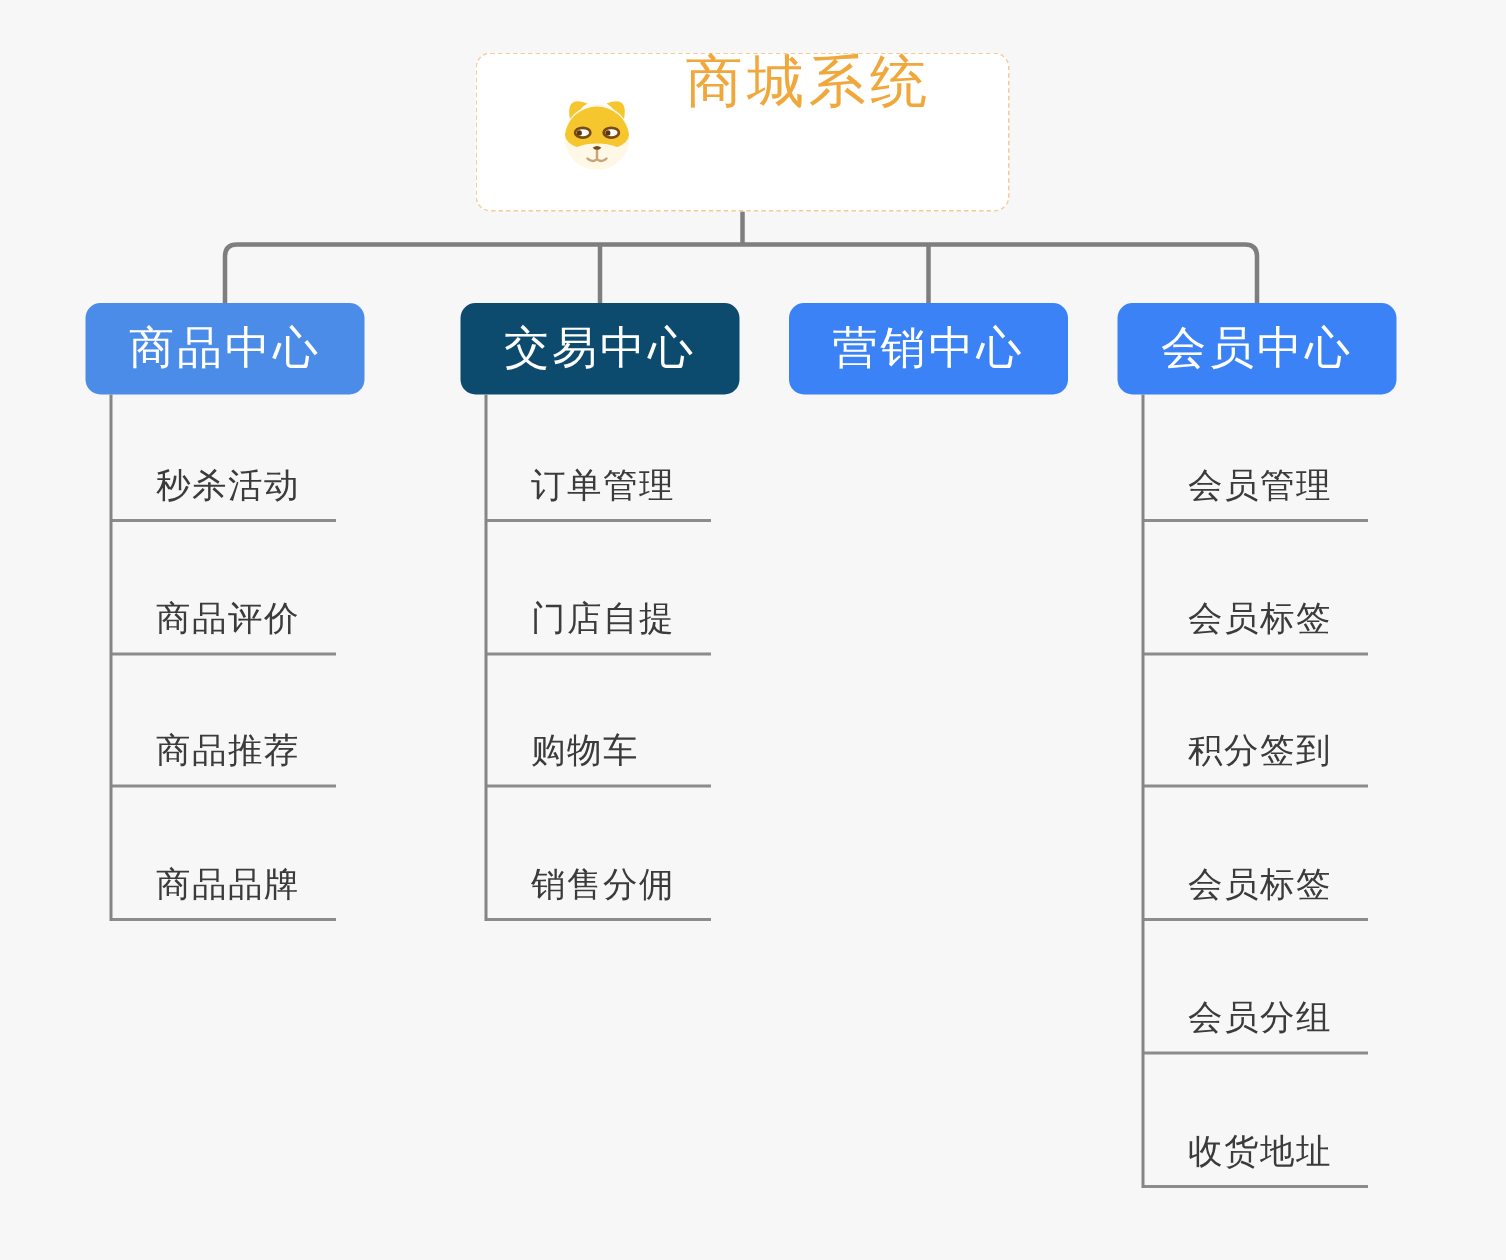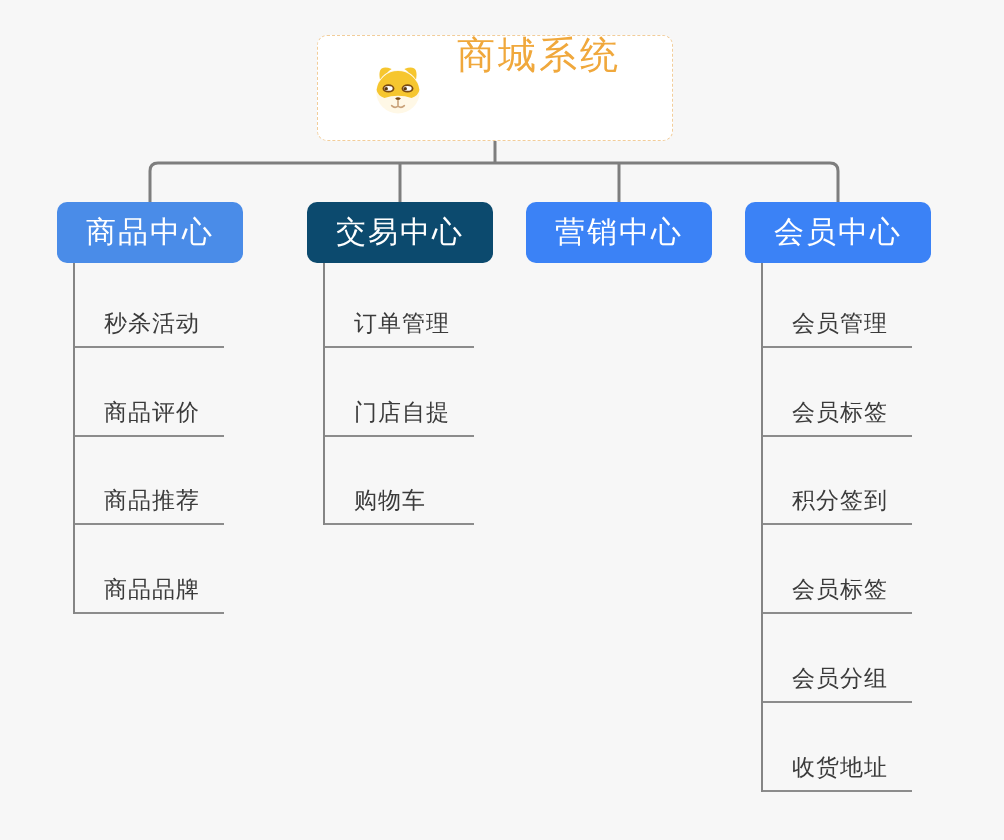--- a/index.html
+++ b/index.html
@@ -89,20 +89,21 @@
       </div>
   </div>
 
   <div class="branch" style="left:307px">
     <div class="branch-header" style="background: #0c4a6e;">交易中心</div>
     <div class="leaves">
       <div class="trunk"></div>
     <div class="leaf">订单管理</div>
         <div class="leaf">门店自提</div>
         <div class="leaf">购物车</div>
+        <div class="leaf">销售分佣</div>
       </div>
   </div>
 
   <div class="branch" style="left:526px">
     <div class="branch-header" style="background: #3b82f6; font-family: Liberation Mono, monospace;">营销中心</div>
   </div>
 
   <div class="branch" style="left:745px">
     <div class="branch-header" style="background: #3b82f6;">会员中心</div>
     <div class="leaves">

